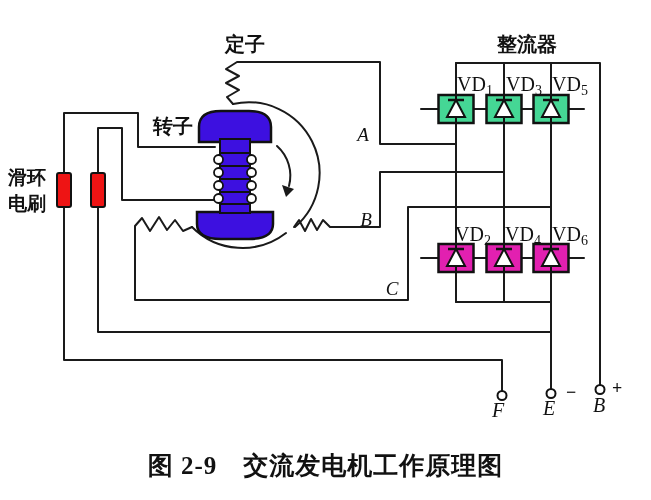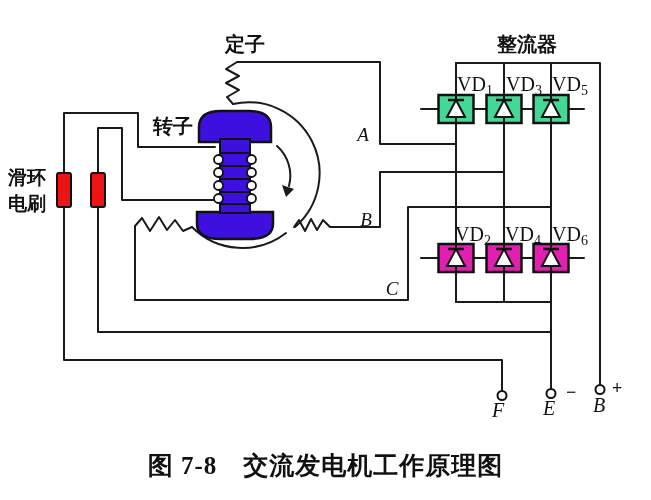--- a/index.html
+++ b/index.html
@@ -136,14 +136,14 @@
   <text class="phase-label" x="366" y="226" text-anchor="middle">B</text>
   <text class="phase-label" x="392" y="295" text-anchor="middle">C</text>
 
   <text class="term-label" x="498" y="417" text-anchor="middle">F</text>
   <text class="term-label" x="549" y="415" text-anchor="middle">E</text>
   <text class="term-label" x="599" y="412" text-anchor="middle">B</text>
   <text class="sign-label" x="566" y="398">−</text>
   <text class="sign-label" x="612" y="394">+</text>
 </svg>
 
-<div class="caption">图 7-8　交流发电机工作原理图</div>
+<div class="caption">图 2-9　交流发电机工作原理图</div>
 </div>
 
 </body></html>

